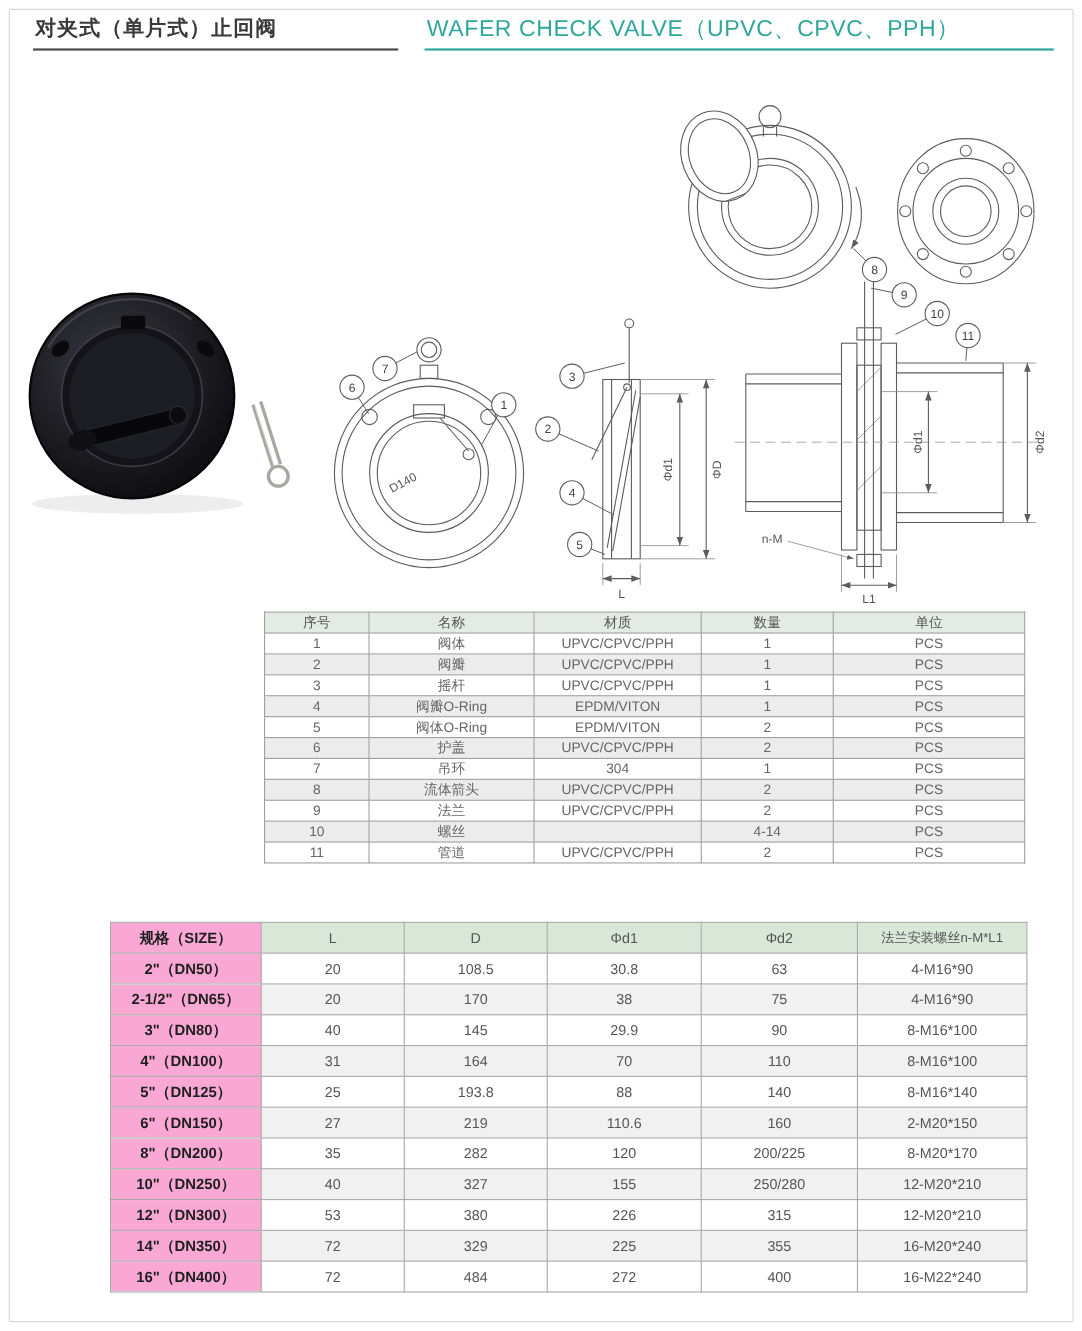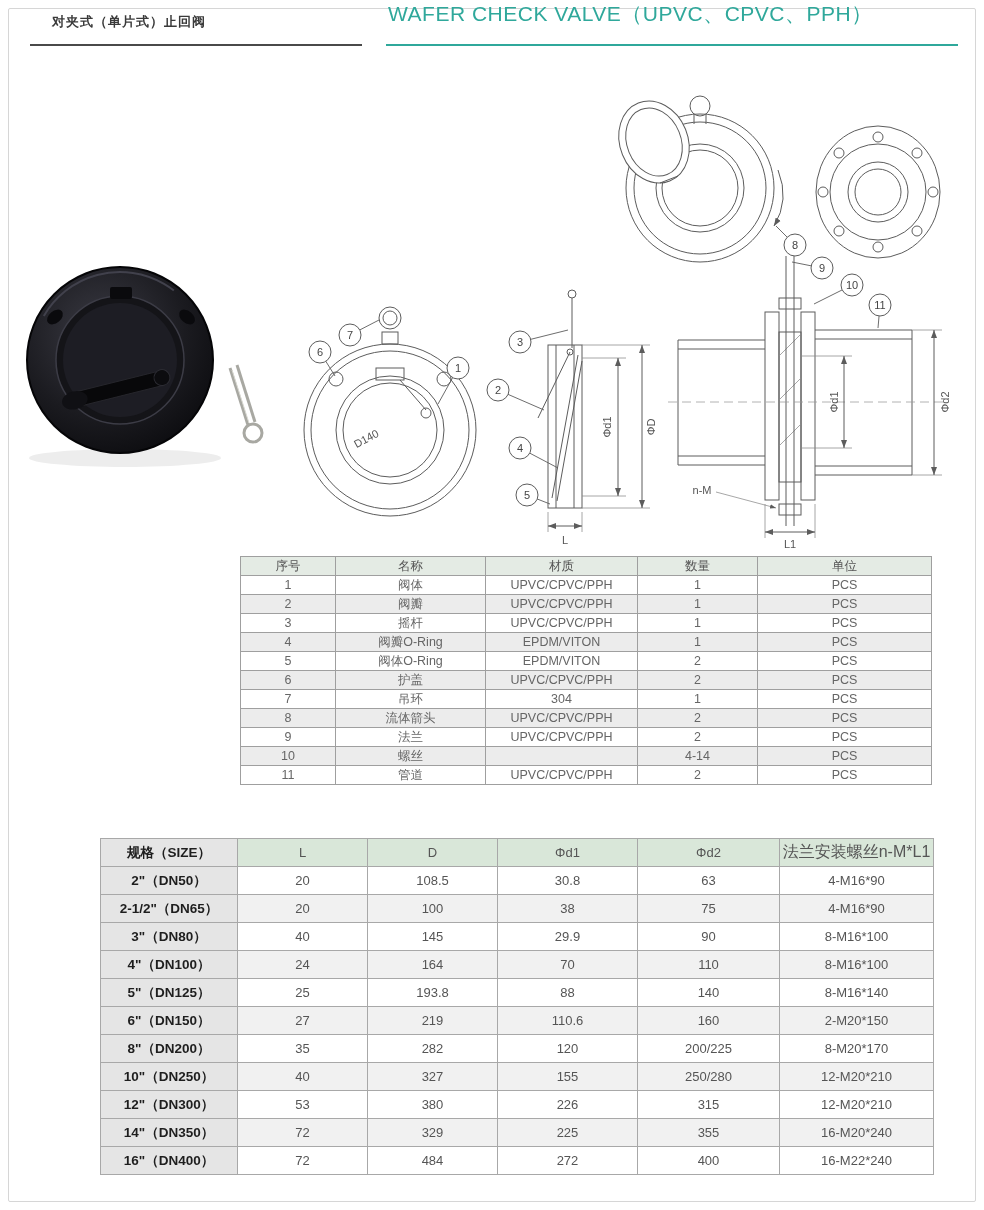--- a/index.html
+++ b/index.html
@@ -1,39 +1,39 @@
 <!DOCTYPE html>
 <html><head>
 <meta charset="utf-8">
 <style>
   html,body{margin:0;padding:0;}
   body{
     width:984px;height:1210px;position:relative;background:#fff;
     font-family:"Liberation Sans","DejaVu Sans",sans-serif;overflow:hidden;
   }
   .frame{position:absolute;left:8px;top:8px;right:8px;bottom:8px;border:1px solid #d6d6d6;border-radius:2px;}
-  .title-zh{position:absolute;left:32px;top:13px;font-size:13px;font-weight:bold;color:#3a3a3a;letter-spacing:1px;margin-left:20px;}
+  .title-zh{position:absolute;left:32px;top:13px;font-size:19px;font-weight:bold;color:#3a3a3a;letter-spacing:1px;}
   .rule-zh{position:absolute;left:30px;top:44px;width:332px;height:2px;background:#4a4a4a;}
-  .title-en{position:absolute;left:388px;top:0;font-size:21px;color:#2fa89b;letter-spacing:.5px;}
+  .title-en{position:absolute;left:388px;top:12px;font-size:21px;color:#2fa89b;letter-spacing:.5px;}
   .rule-en{position:absolute;left:386px;top:44px;width:572px;height:2px;background:#2fa89b;}
 
   .photo{position:absolute;left:15px;top:255px;}
   .drawing{position:absolute;left:230px;top:80px;}
 
   table{border-collapse:collapse;table-layout:fixed;}
   .parts{position:absolute;left:240px;top:556px;width:691px;}
   .parts th,.parts td{border:1px solid #9f9f9f;text-align:center;font-size:12.5px;height:18px;padding:0 2px;color:#666;white-space:nowrap;overflow:hidden;font-weight:normal;}
   .parts th{background:#e4ebe4;color:#555;margin-top:16px;}
   .parts tr.stripe td{background:#ececec;}
 
   .size{position:absolute;left:100px;top:838px;width:833px;}
   .size th,.size td{border:1px solid #a8a8a8;text-align:center;font-size:13px;height:27px;padding:0 2px;color:#555;white-space:nowrap;overflow:hidden;font-weight:normal;}
   .size th{background:#d9e7d9;}
-  .size th.first,.size td.first{background:#e5e5e5;font-weight:bold;color:#1e1e1e;font-size:13.5px;}
-  .size th:last-child{font-size:16px;margin-top:20px;}
+  .size th.first,.size td.first{background:#f9a8d4;font-weight:bold;color:#1e1e1e;font-size:13.5px;}
+  .size th:last-child{font-size:12px;margin-top:20px;}
   .size tr.stripe td:not(.first){background:#f1f1f1;}
 
   .ln{stroke:#5c5c5c;fill:none;stroke-width:1;}
   .thin{stroke:#8a8a8a;stroke-width:.75;}
   .cl{stroke:#999;stroke-width:.75;stroke-dasharray:9 5;}
   .dim{font-size:11px;fill:#555;text-anchor:middle;stroke:none;}
   .callout line{stroke:#5c5c5c;stroke-width:.9;}
   .callout circle{fill:#fff;stroke:#5c5c5c;stroke-width:1;}
   .callout text{font-size:11px;fill:#444;text-anchor:middle;stroke:none;}
 </style>
@@ -373,36 +373,36 @@
         <td class="first">2"（DN50）</td>
         <td>20</td>
         <td>108.5</td>
         <td>30.8</td>
         <td>63</td>
         <td>4-M16*90</td>
       </tr>
       <tr class="stripe">
         <td class="first">2-1/2"（DN65）</td>
         <td>20</td>
-        <td>100</td>
+        <td>170</td>
         <td>38</td>
         <td>75</td>
         <td>4-M16*90</td>
       </tr>
       <tr>
         <td class="first">3"（DN80）</td>
         <td>40</td>
         <td>145</td>
         <td>29.9</td>
         <td>90</td>
         <td>8-M16*100</td>
       </tr>
       <tr class="stripe">
         <td class="first">4"（DN100）</td>
-        <td>24</td>
+        <td>31</td>
         <td>164</td>
         <td>70</td>
         <td>110</td>
         <td>8-M16*100</td>
       </tr>
       <tr>
         <td class="first">5"（DN125）</td>
         <td>25</td>
         <td>193.8</td>
         <td>88</td>

